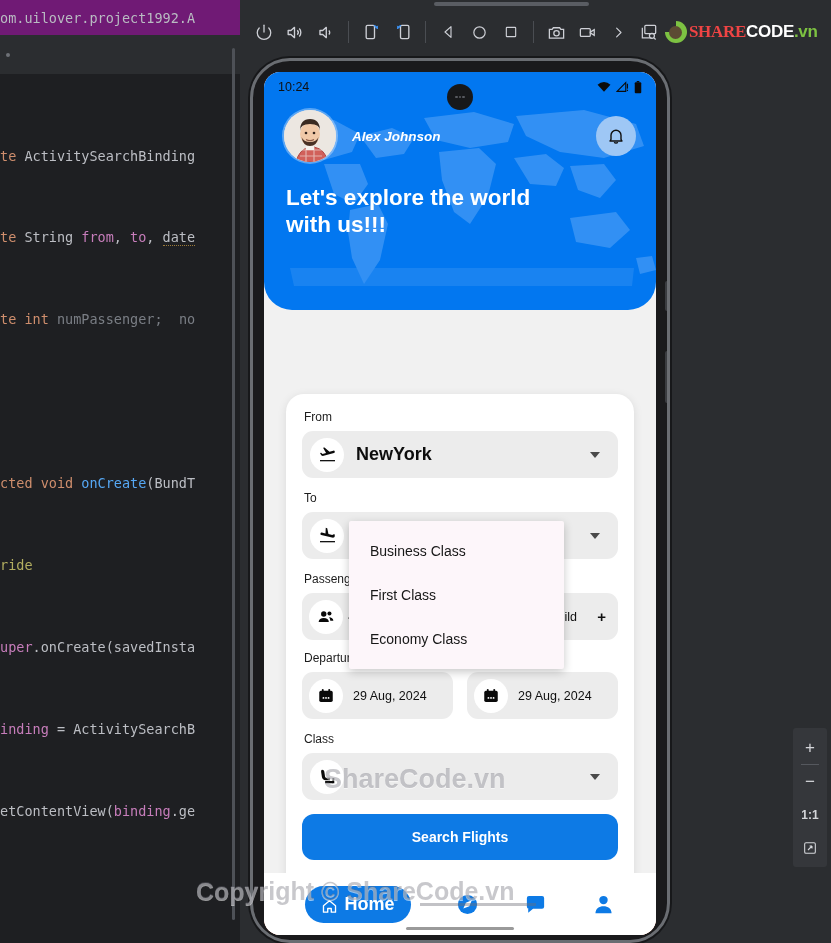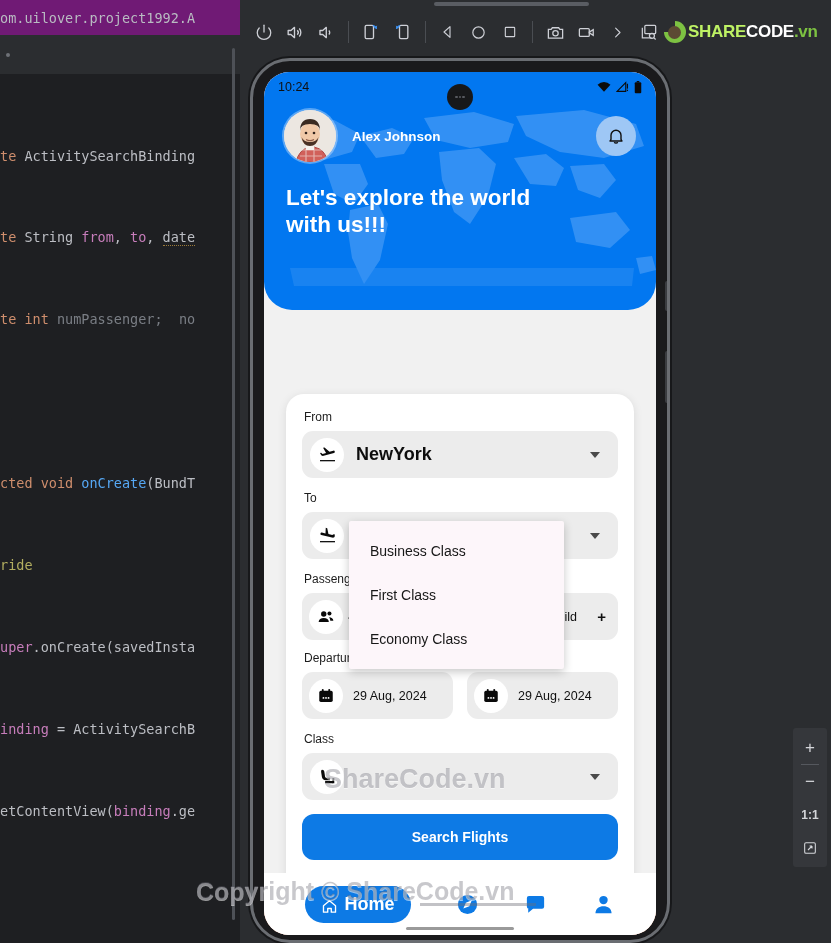--- a/index.html
+++ b/index.html
@@ -36,30 +36,30 @@
     color:#ced0d6; }
   .tb-sep { width:1px; height:22px; background:#4a4d52; margin:0 7px; }
   .tb-gap { flex:1 1 auto; }
   .logo { display:flex; align-items:center; margin-right:8px; }
   .logo-circ { width:22px; height:22px; border-radius:50%;
     background:conic-gradient(#7dc242 0 75%, #2b2d30 75% 100%); position:relative;
     display:flex; align-items:center; justify-content:center; margin-right:2px; }
   .logo-circ::after { content:""; width:13px; height:13px; border-radius:50%; background:#5c4a33; }
   .logo-txt { font-size:17px; font-weight:bold; font-family:"Liberation Sans", sans-serif;
     letter-spacing:-0.3px; }
-  .lg-share { color:#bef264; }
+  .lg-share { color:#ef4444;font-family:Liberation Serif, serif; }
   .lg-code { color:#ffffff; }
   .lg-vn { color:#7dc242; }
 
   
   .phone { position:absolute; left:10px; top:58px; width:420px; height:885px;
     border-radius:40px; background:#1a1a1c;
     border:3px solid #6a6d72; box-shadow:0 0 0 2px #17181a; overflow:hidden; }
   .phone-inner { position:absolute; left:11px; top:11px; width:392px; height:863px;
-    border-radius:25px; overflow:hidden; background:#c2410c; }
+    border-radius:16px; overflow:hidden; background:#c2410c; }
   .phone-btn { position:absolute; right:-2px; background:#3a3c40; width:4px; border-radius:2px; }
   .btn-a { top:220px; height:30px; }
   .btn-b { top:290px; height:52px; }
 
   
   .screen { position:relative; width:392px; height:863px; background:#f1f1f1; }
 
   .hero { position:relative; width:392px; height:238px; background:#0277f0;
     border-bottom-left-radius:28px; border-bottom-right-radius:28px; overflow:hidden; }
   .map { position:absolute; inset:0; opacity:.34; }
@@ -68,21 +68,21 @@
   .sb-time { font-size:12.5px; color:#101010; }
   .sb-right { margin-left:auto; display:flex; align-items:center; gap:5px; }
   .notch { position:absolute; left:50%; transform:translateX(-50%); top:12px;
     width:26px; height:26px; border-radius:50%; background:#17181a;
     display:flex; align-items:center; justify-content:center; }
   .notch i { width:2.5px; height:2.5px; background:#585a60; border-radius:50%; margin:0 .5px; display:block; }
 
   .profilerow { position:relative; display:flex; align-items:center; padding:8px 20px 0 20px; }
   .avatar { width:52px; height:52px; border-radius:50%; background:#e9e4df;
     overflow:hidden; position:relative; flex:none; box-shadow:0 0 0 2px rgba(255,255,255,.35); }
-  .uname { color:#fff; font-size:13.5px; font-weight:bold; margin-left:16px; }
+  .uname { color:#fff; font-size:13.5px; font-weight:bold; margin-left:16px;font-style:italic; }
   .bell { margin-left:auto; width:40px; height:40px; border-radius:50%;
     background:#9ec7f5; display:flex; align-items:center; justify-content:center; }
   .herotxt { position:relative; color:#fff; font-size:22.5px; font-weight:bold;
     line-height:27px; padding:22px 22px 0 22px; }
 
   .card { position:absolute; left:22px; top:322px; width:348px; height:530px;
     background:#fff; border-radius:18px; box-shadow:0 2px 10px rgba(0,0,0,.10); padding:16px; }
   .flabel { font-size:12px; color:#1d1d1d; margin:0 0 7px 2px; }
   .field { height:47px; background:#ececec; border-radius:11px; display:flex;
     align-items:center; padding:0 8px; margin-bottom:13px; }

